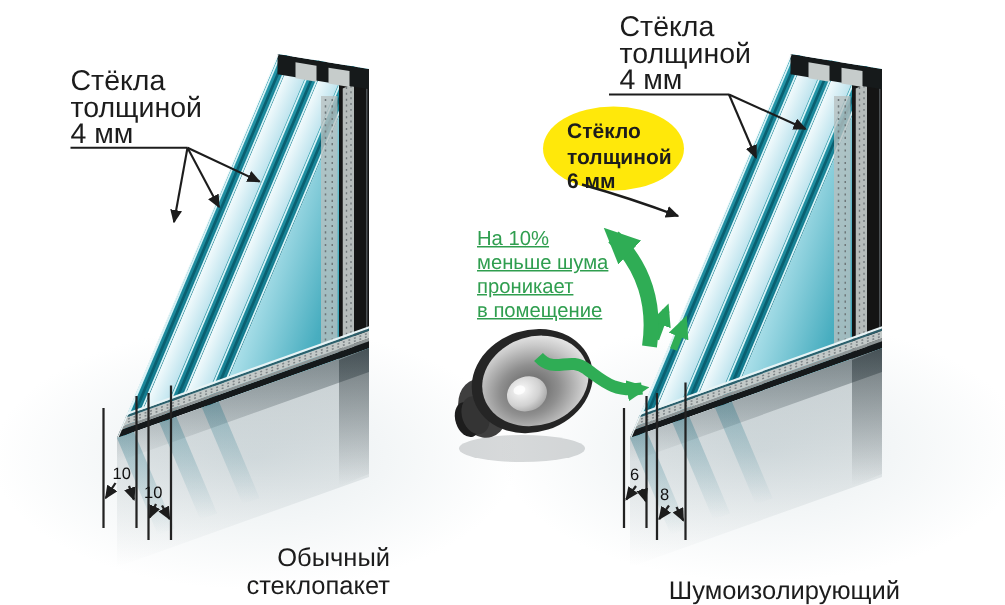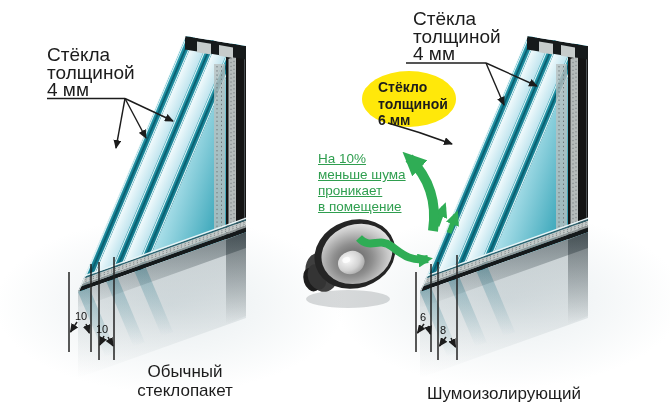--- a/index.html
+++ b/index.html
@@ -17,21 +17,21 @@
   }
   .glass-label{font-size:19px;line-height:17.5px;}
   #lbl-left{left:47px;top:46px;}
   #lbl-right{left:413px;top:10px;}
   #lbl-6mm{left:378px;top:79px;font-size:14px;line-height:16.5px;z-index:6;font-weight:bold;}
   #noise-note{
     left:318px;top:151px;font-size:13.5px;line-height:16px;
     color:var(--green-text,#2f9e4f);
     text-decoration:underline;
   }
-  .caption{font-size:17px;line-height:19px;text-align:center;}
+  .caption{font-size:17px;line-height:19px;text-align:right;}
   #cap-left{left:110px;top:362px;width:150px;}
   #cap-right{left:408px;top:360px;width:192px;margin-top:24px;}
   .dim{font-size:11px;font-weight:normal;color:#111;}
   #dimL1{left:75px;top:310px;}
   #dimL2{left:96px;top:323px;}
   #dimR1{left:420px;top:311px;}
   #dimR2{left:440px;top:324px;}
 </style>
 </head>
 <body>

